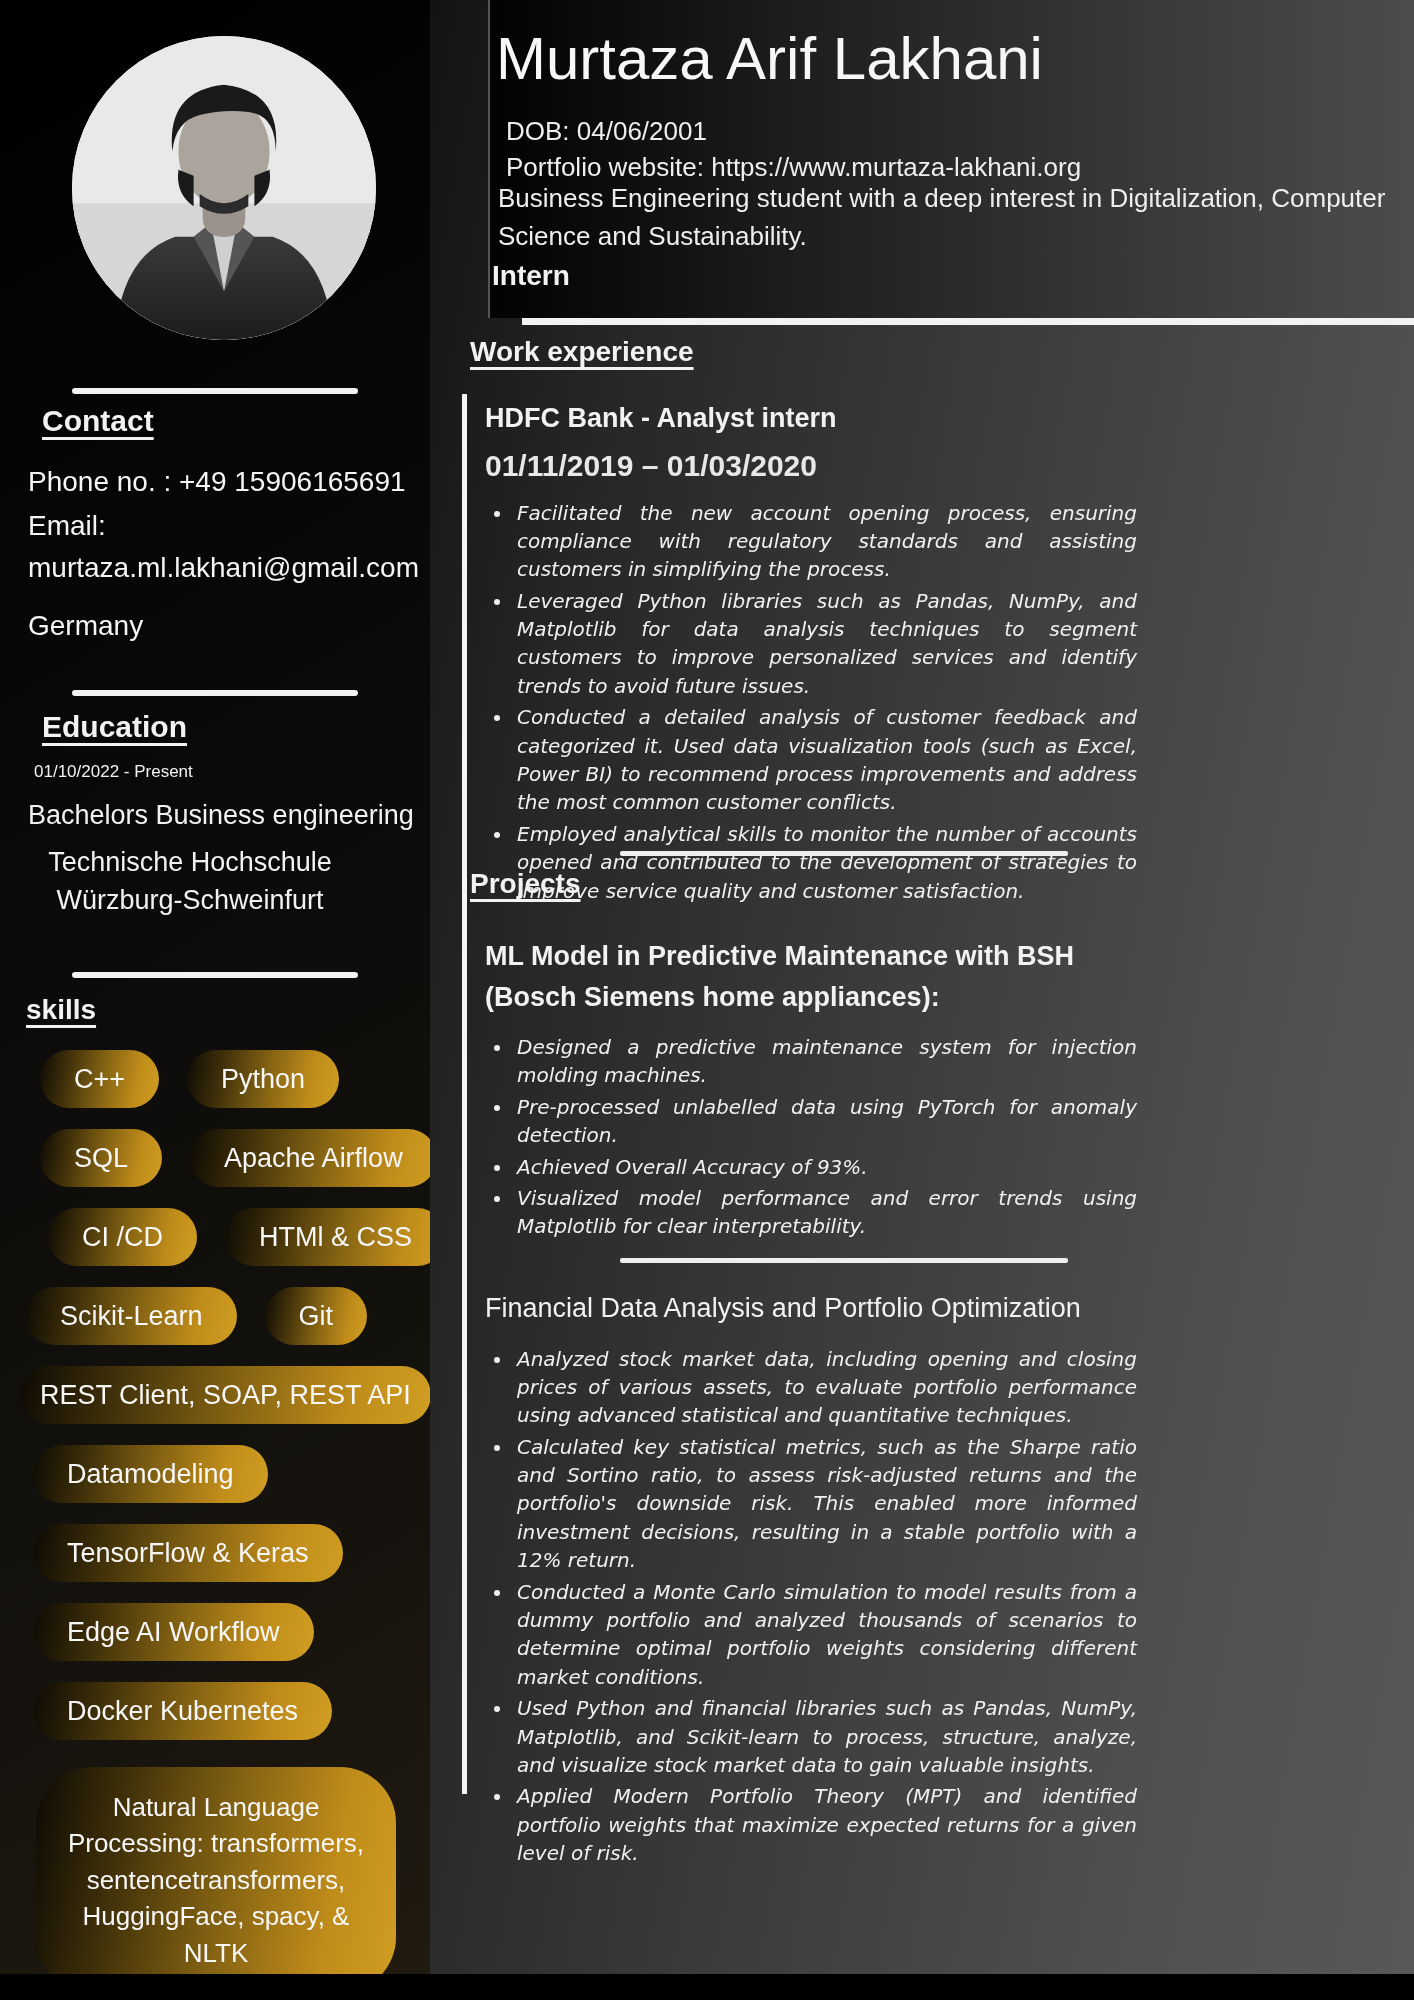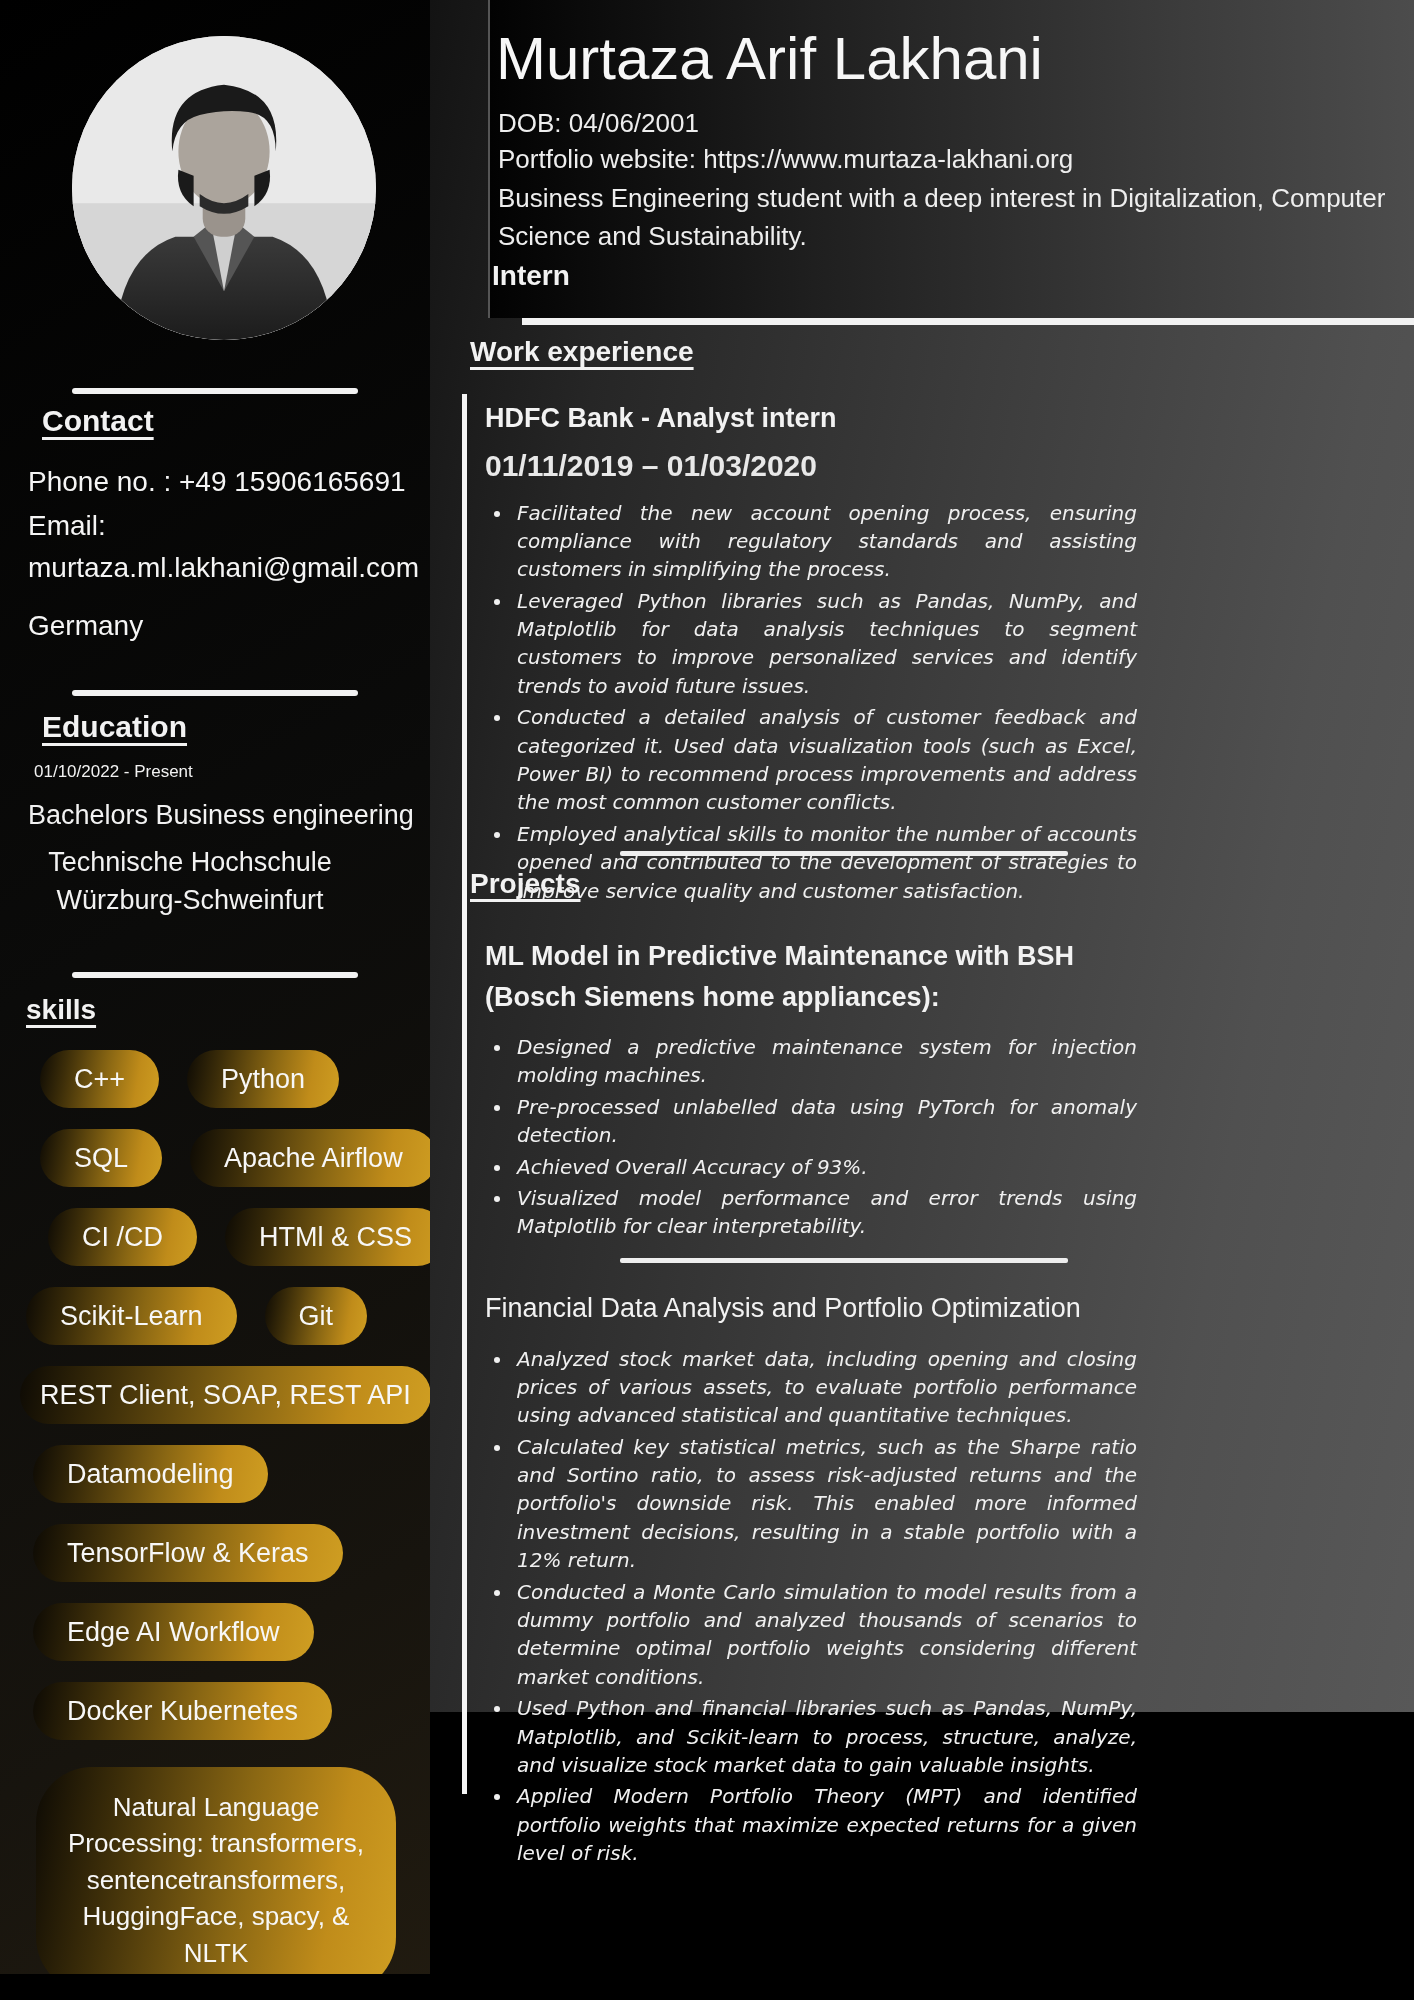--- a/index.html
+++ b/index.html
@@ -33,27 +33,27 @@
   .row-a{padding-left:20px}.row-b{padding-left:28px}.row-c{padding-left:6px}
   .row-d{padding-left:0}.row-e{padding-left:13px}
   .pill{display:inline-block;height:58px;line-height:58px;padding:0 34px;border-radius:29px;
         font-size:27px;color:#f7f7f7;white-space:nowrap;
         background:linear-gradient(100deg,#0d0a04 0%,#3d2e09 22%,#8a6713 55%,#c08c1a 80%,#cf9e22 100%);}
   .pill-wide{padding:0 20px;}
   .pill-big{margin-left:16px;margin-top:6px;width:300px;border-radius:56px;padding:22px 30px;
             height:auto;line-height:1.4;white-space:normal;text-align:center;font-size:26px;}
 
   
-  .main{position:absolute;left:430px;top:0;width:984px;height:1712px;
+  .main{position:absolute;left:430px;top:0;width:984px;height:2000px;
         background:linear-gradient(100deg,#131313 0%,#262626 18%,#3c3c3c 48%,#505050 78%,#585858 100%);}
   .header-block{position:absolute;left:58px;top:0;right:0;height:318px;
         background:linear-gradient(to right,#020202 0%,#1f1f1f 35%,#3c3c3c 75%,#4c4c4c 100%);
         border-left:2px solid #555;}
   .name{position:absolute;margin:0;left:66px;top:24px;font-size:60px;font-weight:400;color:#f7f7f7;white-space:nowrap;}
-  .hdr-line{position:absolute;margin:0;font-size:26px;color:#eee;white-space:nowrap;}
+  .hdr-line{position:absolute;margin:8px;font-size:26px;color:#eee;white-space:nowrap;}
   .dob{left:68px;top:108px;}
   .portfolio{left:68px;top:144px;}
   .summary{position:absolute;margin:0;left:68px;top:180px;width:930px;font-size:26px;line-height:1.45;color:#eee;}
   .intern{position:absolute;margin:0;left:62px;top:260px;font-size:28px;font-weight:700;text-align:center;}
   .hr-main{position:absolute;left:92px;right:0;top:318px;height:7px;background:#f2f2f2;}
   .sec-head{position:absolute;margin:0;font-size:28px;font-weight:700;
             text-decoration:underline;text-decoration-thickness:3px;text-underline-offset:6px;}
   .we{left:40px;top:336px;}
   .pj{left:40px;top:868px;}
   .vbar{position:absolute;left:32px;top:394px;width:5px;height:1400px;background:#f5f5f5;}

